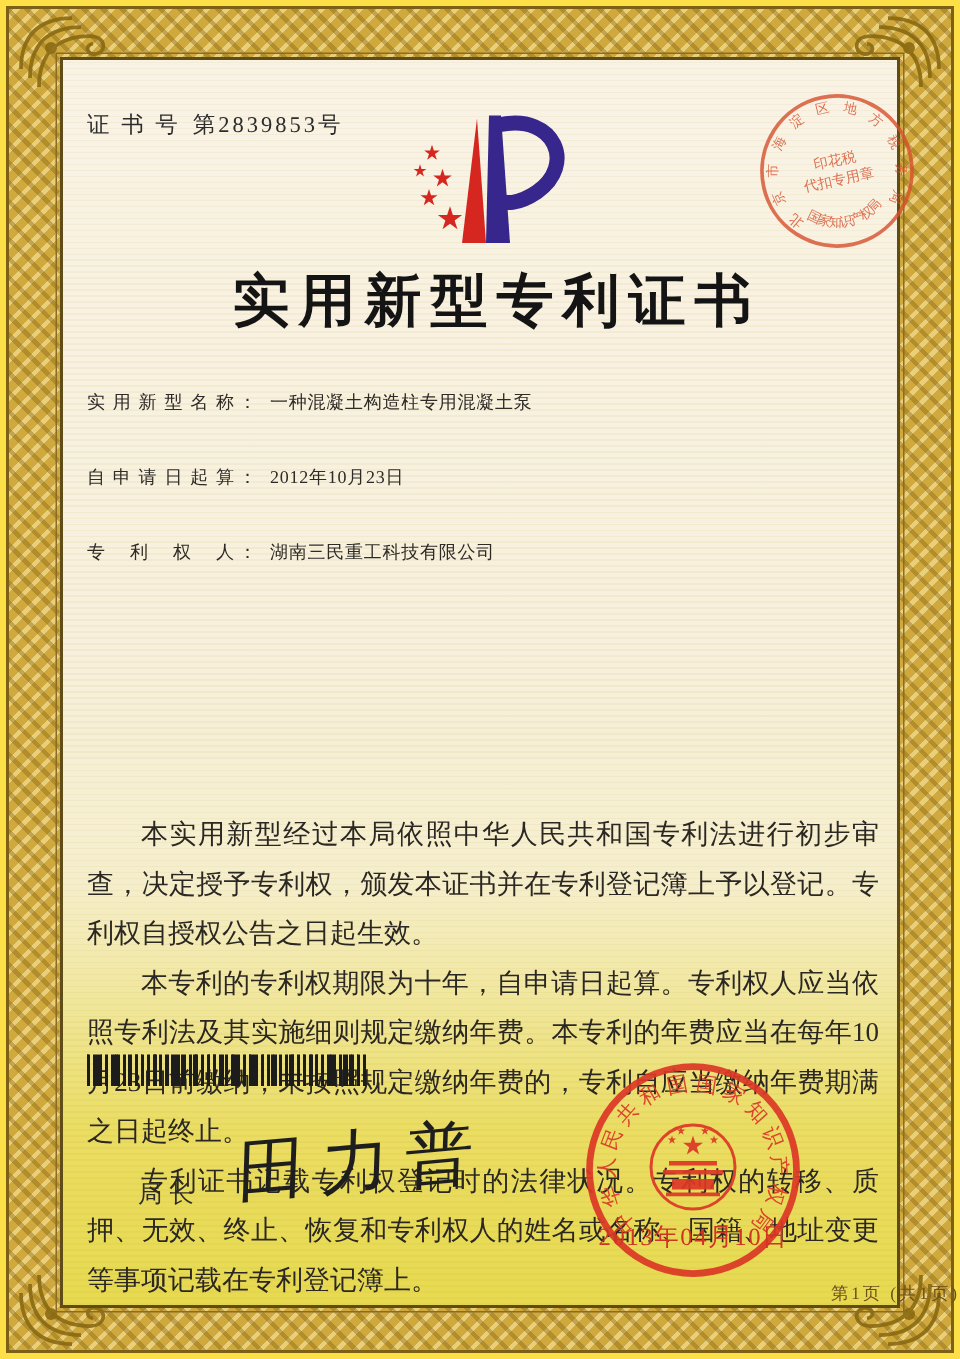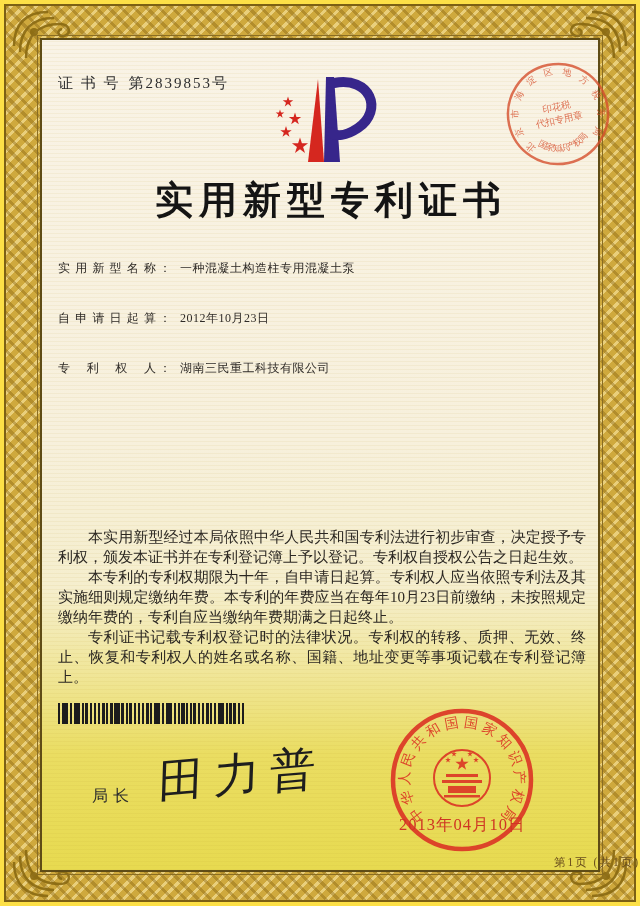--- a/index.html
+++ b/index.html
@@ -31,21 +31,21 @@
 
   .title{position:absolute;top:164px;left:0;width:100%;text-align:center;margin:11px;
     font-size:38px;font-weight:700;letter-spacing:6px;color:#141414;}
 
   .fields{position:absolute;top:260px;left:58px;right:48px;}
   .frow{height:50px;font-size:12px;color:#2e2a26;}
   .lbl{display:inline-block;width:98px;text-align:justify;text-align-last:justify;vertical-align:top;}
   .colon{margin:0 9px 0 3px;}
   .val{letter-spacing:.5px;}
 
-  .paras{position:absolute;top:527px;left:58px;width:528px;font-size:15px;line-height:20px;
+  .paras{position:absolute;top:540px;left:58px;width:528px;font-size:18px;line-height:33px;
     color:#2b2722;text-align:justify;}
   .paras p{margin:0;text-indent:2em;}
 
   .barcode{position:absolute;top:703px;left:58px;width:186px;height:21px;
     background-image:
       repeating-linear-gradient(90deg,#1c1c1c 0 2px,transparent 2px 4px),
       repeating-linear-gradient(90deg,#1c1c1c 0 1px,transparent 1px 9px),
       repeating-linear-gradient(90deg,transparent 0 6px,#1c1c1c 6px 8px,transparent 8px 13px);}
 
   .director{position:absolute;top:786px;left:92px;font-size:16px;letter-spacing:5px;color:#2c2c2c;}

